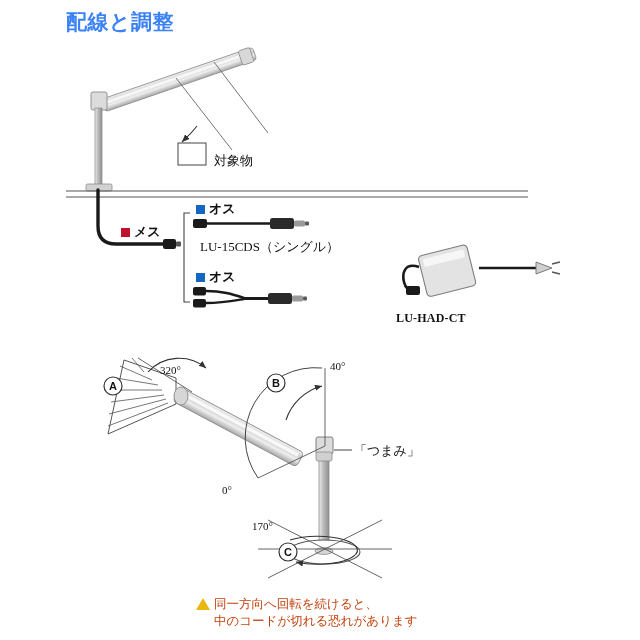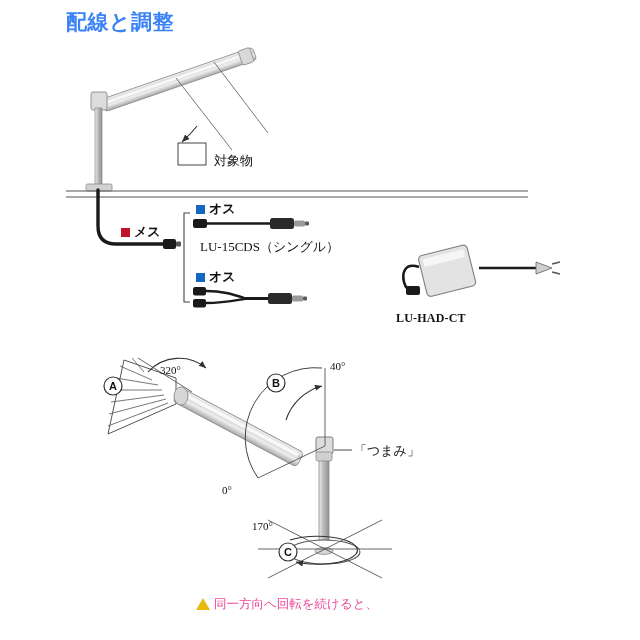--- a/index.html
+++ b/index.html
@@ -63,21 +63,21 @@
     vertical-align: -1px;
   }
   .sq-blue { background: #1566c0; }
   .sq-red  { background: #c0122a; }
   .warnrow {
     position: absolute;
     left: 196px;
     top: 596px;
     font-size: 12.5px;
     line-height: 17px;
-    color: #ec4899;
+    color: #c2410c;
     white-space: nowrap;
   }
   .warn-tri {
     display: inline-block;
     width: 0;
     height: 0;
     border-left: 7px solid transparent;
     border-right: 7px solid transparent;
     border-bottom: 12px solid #e8b80c;
     vertical-align: -2px;
@@ -257,15 +257,16 @@
   <div class="lbl code" style="left:396px; top:311px;">LU-HAD-CT</div>
 
   <div class="lbl small" style="left:160px; top:364px;">320°</div>
   <div class="lbl small" style="left:330px; top:360px;">40°</div>
   <div class="lbl small" style="left:222px; top:484px;">0°</div>
   <div class="lbl small" style="left:252px; top:520px;">170°</div>
   <div class="lbl" style="left:354px; top:442px;text-align:center;">「つまみ」</div>
 
   <div class="warnrow">
     <span class="warn-tri"></span><span>同一方向へ回転を続けると、</span><br>
+    <span style="padding-left:18px;">中のコードが切れる恐れがあります</span>
   </div>
 
 </div>
 
 </body></html>

